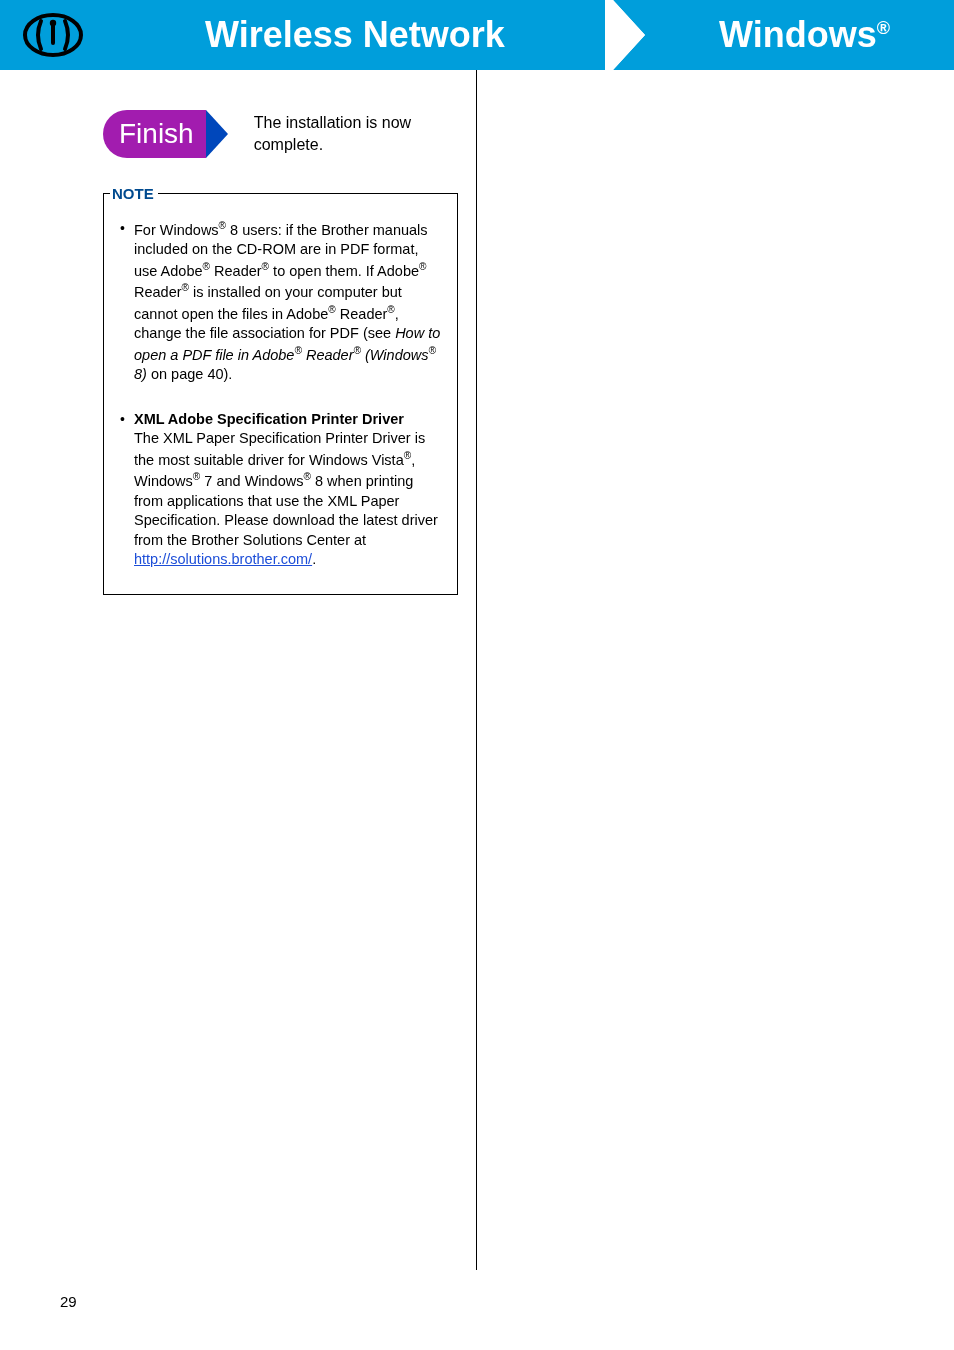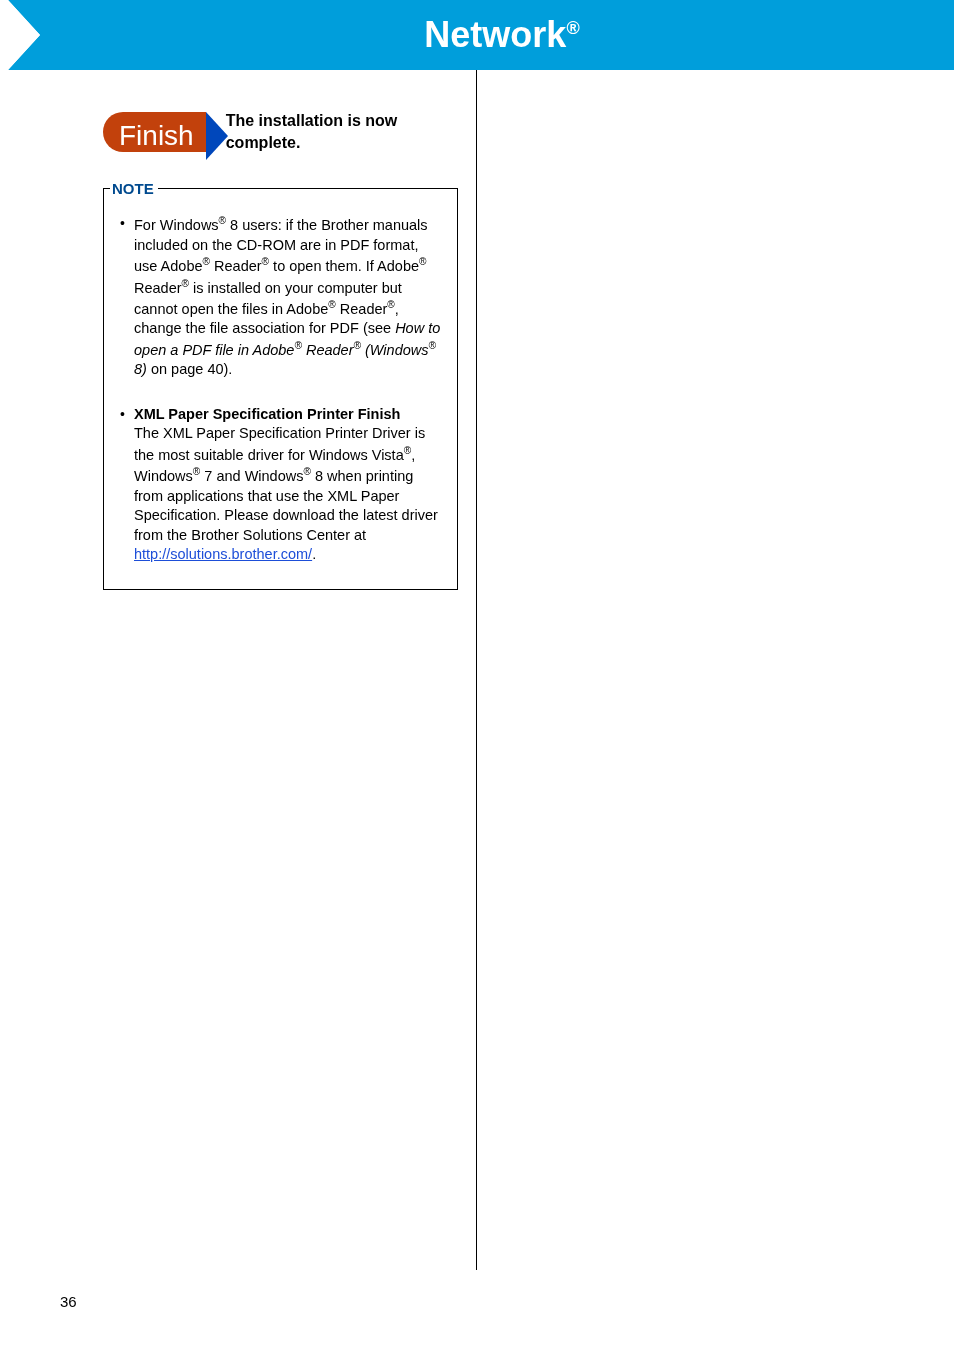--- a/index.html
+++ b/index.html
@@ -77,46 +77,46 @@
   
   .finish-row {
     display: flex;
     align-items: center;
     gap: 14px;
     margin-left: 78px;
     margin-bottom: 35px;
   }
   .finish-badge {
     position: relative;
-    background: #c2410c;
+    background: #a21caf;
     color: #fff;
     font-size: 28px;
     font-weight: normal;
-    height: 40px;
+    height: 48px;
     line-height: 48px;
     padding: 0 12px 0 16px;
     border-radius: 24px 0 0 24px;
     display: inline-block;
   }
   .finish-badge::after {
     content: "";
     position: absolute;
     right: -22px;
     top: 0;
     width: 0; height: 0;
     border-top: 24px solid transparent;
     border-bottom: 24px solid transparent;
     border-left: 22px solid #0047bb;
   }
   .finish-text {
-    font-weight: bold;
+    font-weight: normal;
     font-size: 16px;
     line-height: 1.35;
     max-width: 200px;
-    margin-left: 6px;
+    margin-left: 34px;
   }
   .note-title-wrap{
      position:absolute;
      top:-10px; left:6px;
      background:#fff;
      padding:0 4px 0 2px;
      font-weight:bold;
      color:#004a8f;
      font-size:15px;
   }
@@ -154,52 +154,66 @@
      position:absolute;
      left:60px;
      bottom:40px;
      font-size:15px;
   }
 </style>
 </head>
 <body>
 
 <div class="header">
+  <div class="header-left">
+    <span class="header-icon">
+      <svg viewBox="0 0 64 52" width="64" height="52">
+        <g fill="none" stroke="#000" stroke-width="4" stroke-linecap="round">
+          <ellipse cx="32" cy="26" rx="28" ry="20"></ellipse>
+          <path d="M20 40 Q14 26 20 12"></path>
+          <path d="M44 40 Q50 26 44 12"></path>
+          <line x1="32" y1="16" x2="32" y2="34"></line>
+          <circle cx="32" cy="14" r="3.2" fill="#000" stroke="none"></circle>
+        </g>
+      </svg>
+    </span>
+    <span class="header-left-title">Wireless Network</span>
+  </div>
   <div>
     <svg class="arrow-svg" viewBox="0 0 50 70" preserveAspectRatio="none">
       <polygon points="0,0 30,35 0,70" fill="#ffffff"></polygon>
       <polygon points="8,0 50,0 50,70 8,70 40,35" fill="#009edb"></polygon>
       <polygon points="0,0 8,0 40,35 8,70 0,70 30,35" fill="#ffffff"></polygon>
     </svg>
   </div>
   <div class="header-right">
     <span>
-      <span>Network</span><sup>®</sup>
+      <span>Windows</span><sup>®</sup>
     </span>
   </div>
 </div>
 
 <div class="content">
   <div class="col col-left col-divider">
 
     <div class="finish-row">
       <span class="finish-badge">Finish</span>
       <span class="finish-text">The installation is now complete.</span>
     </div>
 
     <div class="note-box-real">
       <span class="note-title-wrap">NOTE</span>
       <ul>
         <li>
           <span>For Windows</span><sup>®</sup><span> 8 users: if the Brother manuals included on the CD-ROM are in PDF format, use Adobe</span><sup>®</sup><span> Reader</span><sup>®</sup><span> to open them. If Adobe</span><sup>®</sup><span> Reader</span><sup>®</sup><span> is installed on your computer but cannot open the files in Adobe</span><sup>®</sup><span> Reader</span><sup>®</sup><span>, change the file association for PDF (see </span><span class="italic"><span>How to open a PDF file in Adobe</span><sup>®</sup><span> Reader</span><sup>®</sup><span> (Windows</span><sup>®</sup><span> 8)</span></span><span> on page 40).</span>
         </li>
         <li>
-          <span class="bold">XML Paper Specification Printer Finish</span><br>
+          <span class="bold">XML Adobe Specification Printer Driver</span><br>
           <span>The XML Paper Specification Printer Driver is the most suitable driver for Windows Vista</span><sup>®</sup><span>, Windows</span><sup>®</sup><span> 7 and Windows</span><sup>®</sup><span> 8 when printing from applications that use the XML Paper Specification. Please download the latest driver from the Brother Solutions Center at </span><a href="#" class="link">http://solutions.brother.com/</a><span>.</span>
         </li>
       </ul>
     </div>
 
   </div>
   <div class="col"></div>
 </div>
 
-<div class="page-number">36</div>
+<div class="page-number">29</div>
 
 </body></html>

